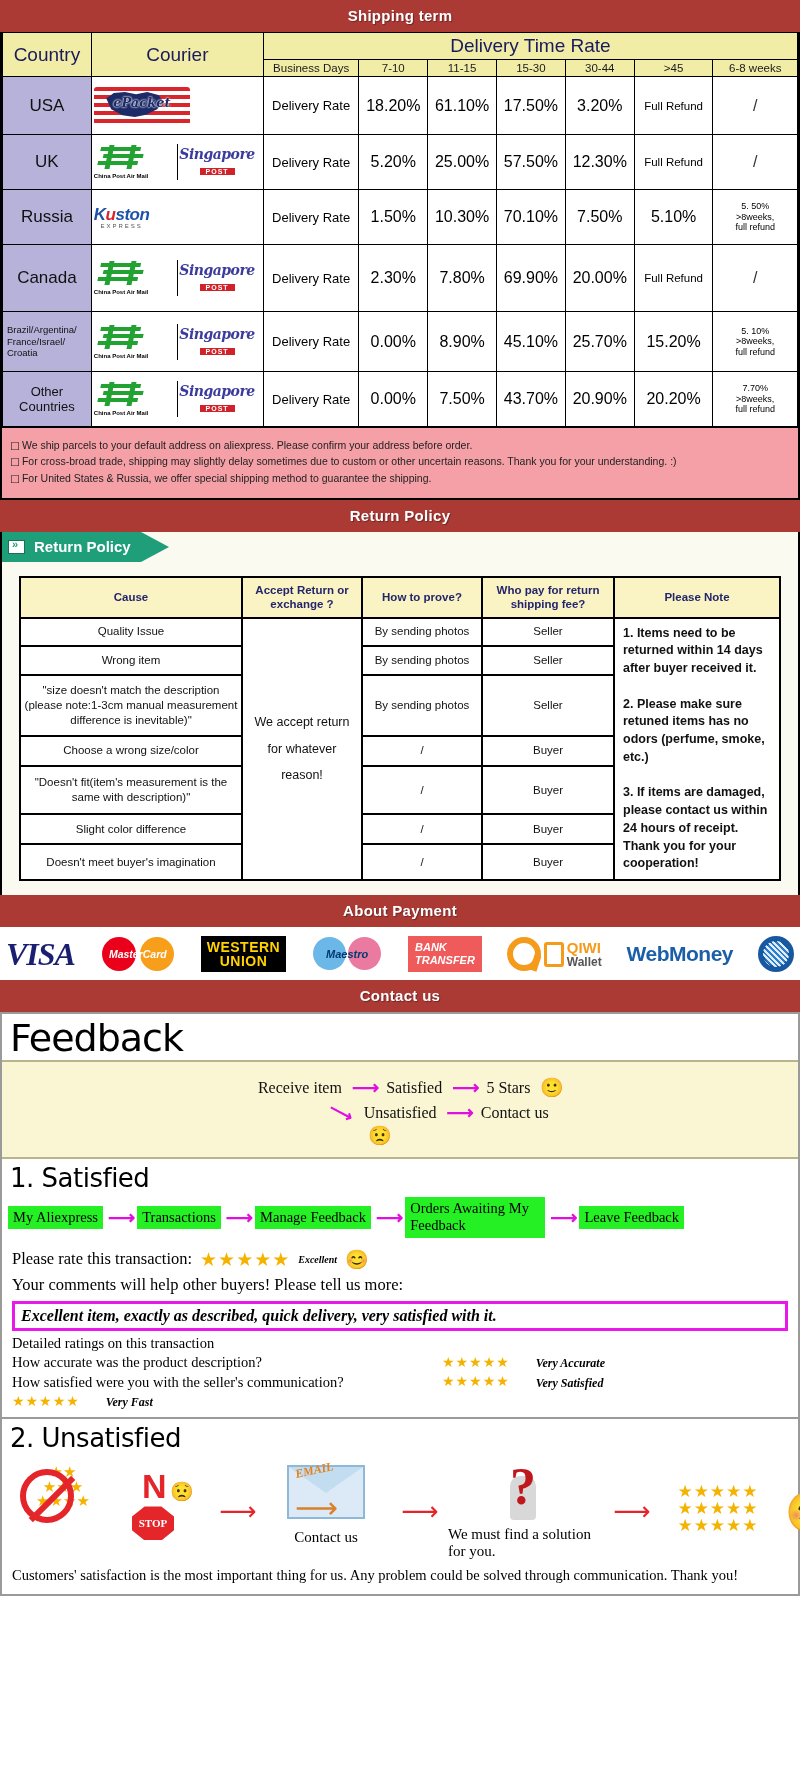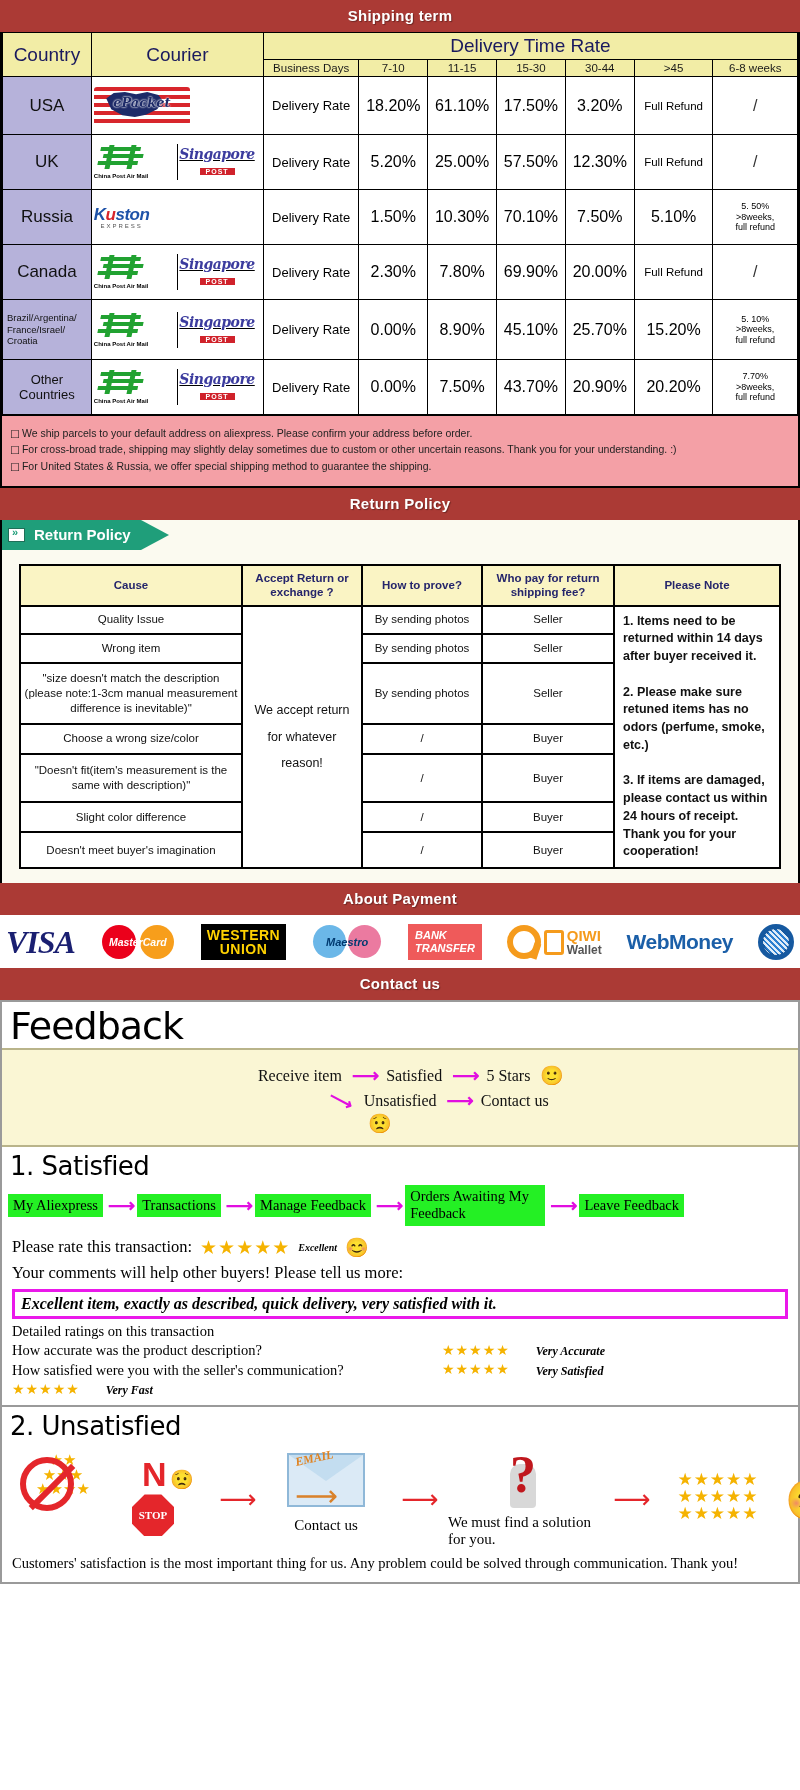--- a/index.html
+++ b/index.html
@@ -42,21 +42,21 @@
   .c-rate { font-size:13px; white-space:nowrap; }
   .c-pct  { font-size:16px; white-space:nowrap; }
   .c-full { font-size:11.5px; }
   .c-note { font-size:9px; line-height:1.15; }
   .c-slash{ font-size:16px; color:#333; }
 
   
   .logo-cell { background:#fff; padding:2px; }
   .logo-pair { display:flex; width:100%; height:100%; }
   .logo-half { flex:1 1 50%; display:flex; align-items:center; padding:1px;}
-  .logo-half + .logo-half { border-left:1.5px solid #000;text-decoration:underline; }
+  .logo-half + .logo-half { border-left:1.5px solid #000; }
 
   .epacket {
     width:96px;height:38px;position:relative;overflow:hidden;border-radius:3px;
     background:repeating-linear-gradient(#d8262c 0 4px,#ffffff 4px 8px);
   }
   .epacket .usa {
     position:absolute;left:10px;top:3px;width:62px;height:30px;background:#1d2a68;
     clip-path:polygon(4% 30%,16% 12%,34% 8%,52% 16%,70% 8%,88% 18%,96% 40%,86% 66%,68% 84%,50% 92%,30% 86%,12% 66%);
   }
   .epacket .txt {
@@ -201,21 +201,21 @@
   .unsat-strip { display:flex; align-items:flex-start; padding:10px 6px 0; gap:4px; }
   .uitem { flex:0 0 auto; text-align:center; font-family:"Liberation Serif",serif; font-size:15px; }
   .ustars { color:#f5b301; font-size:15px; line-height:.95; position:relative; width:110px;}
   .no-circle {
     position:absolute; left:12px; top:4px; width:54px; height:54px;
     border:6px solid #e4262b; border-radius:50%;
   }
   .no-circle:after{content:"";position:absolute;left:-4px;top:21px;width:60px;height:6px;background:#e4262b;transform:rotate(-45deg);}
   .nobig { color:#e4262b; font-size:34px; font-weight:bold; font-family:"Liberation Sans",sans-serif;}
   .stopsign {
-    width:42px;height:42px;background:#e4262b;color:#fff;font-size:11px;font-weight:bold;
+    width:42px;height:34px;background:#e4262b;color:#fff;font-size:11px;font-weight:bold;
     display:flex;align-items:center;justify-content:center;
     clip-path:polygon(30% 0,70% 0,100% 30%,100% 70%,70% 100%,30% 100%,0 70%,0 30%);
   }
   .ar-red { color:#e4262b; font-size:26px; line-height:1; letter-spacing:-6px; }
   .envelope {
     width:78px;height:54px;background:#dbeaf6;border:2px solid #8fb8d8;position:relative;margin:0 auto;
   }
   .envelope:before{
     content:"";position:absolute;left:0;top:0;width:0;height:0;
     border-left:37px solid transparent;border-right:37px solid transparent;border-top:26px solid #c3ddf0;
@@ -324,21 +324,21 @@
         <td class="c-pct">1.50%</td>
         <td class="c-pct">10.30%</td>
         <td class="c-pct">70.10%</td>
         <td class="c-pct">7.50%</td>
         <td class="c-pct">5.10%</td>
         <td class="c-note" style="white-space:pre-line">5. 50%
 &gt;8weeks,
 full refund</td>
       </tr>
 
-      <tr style="height:55px">
+      <tr style="height:67px">
         <td class="c-country">Canada</td>
         <td class="logo-cell">
           <div class="logo-pair">
             <div class="logo-half" style="border:none">
               <div class="cpam">
                 <div class="bars"></div><div class="lbl">China Post Air Mail</div></div>
             </div>
             <div class="logo-half">
               <div class="sgpost">
                 <div class="w">Singapore</div><div class="p">POST</div></div>

